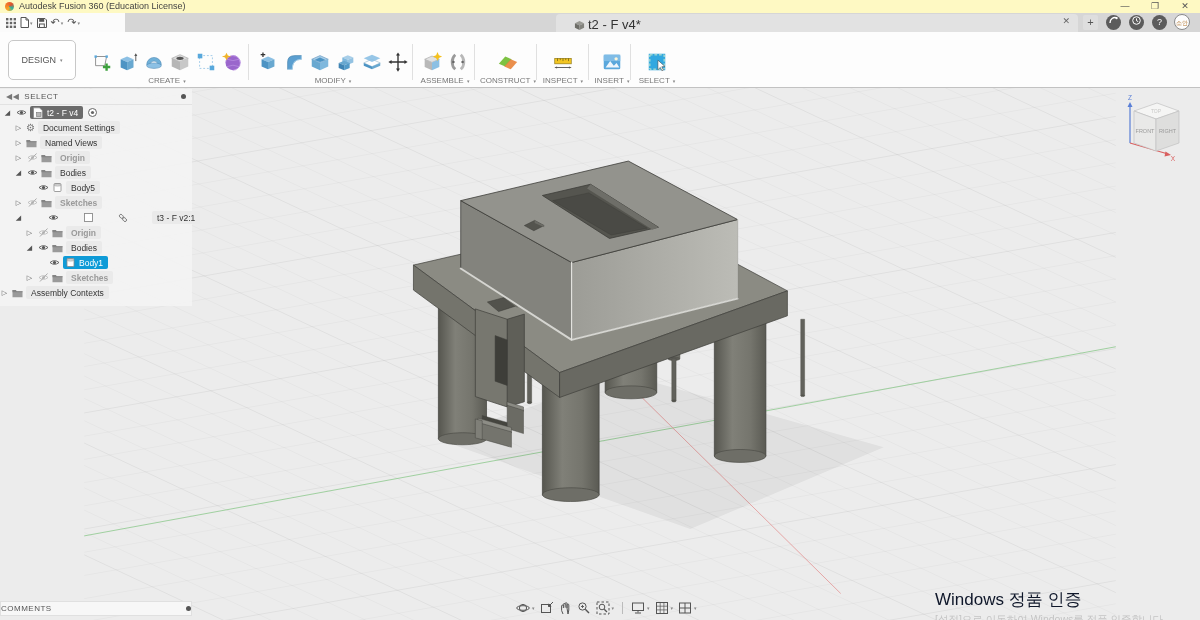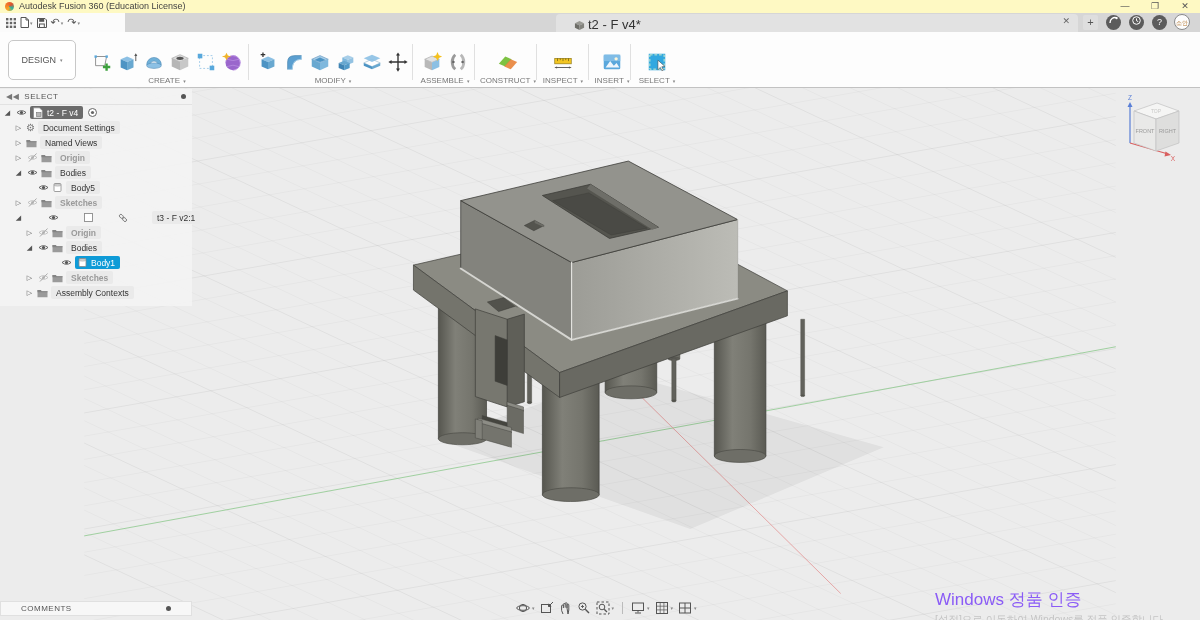--- a/index.html
+++ b/index.html
@@ -70,34 +70,34 @@
   .pill{display:inline-flex;align-items:center;gap:3px;background:#eaeaea;border-radius:2px;
         padding:0 5px;height:13px;white-space:nowrap;}
   .root-pill{background:#6b6b6b;color:#fff;padding-left:2px;}
   .sel-pill{background:#0f9bd7;color:#fff;padding-left:2px;}
   .tico{display:inline-flex;flex:none;}
   .radio{display:inline-flex;flex:none;margin-left:1px;}
 
   
   #comments-panel{position:absolute;left:0;top:513px;width:192px;height:15px;
                   background:rgba(248,248,248,0.95);display:flex;align-items:center;
-                  font-size:8px;color:#555;letter-spacing:.5px;padding:0 20px;box-sizing:border-box;
+                  font-size:8px;color:#555;letter-spacing:.5px;padding:0 0;box-sizing:border-box;
                   border:1px solid #e0e0e0;}
 
   
   #navbar{position:absolute;left:516px;top:511px;height:17px;display:flex;align-items:center;gap:5px;}
   .nav-item{display:inline-flex;align-items:center;gap:1px;}
   .nav-sep{width:1px;height:12px;background:#bbb;margin:0 3px;}
 
   
   #viewcube{position:absolute;left:1118px;top:5px;width:76px;height:76px;}
 
   
   #watermark{position:absolute;left:935px;top:500px;pointer-events:none;}
-  #wm1{font-size:17px;color:#8b5cf6;}
+  #wm1{font-size:17px;color:#0f172a;}
   #wm2{font-size:10.5px;color:#c4c4c4;margin-top:2px;}
 </style>
 </head>
 <body>
 
 <div id="titlebar">
   <span id="fusion-logo"></span>
   <span id="app-title">Autodesk Fusion 360 (Education License)</span>
   <span class="winctl" style="right:60px;">—</span>
   <span class="winctl" style="right:30px;">❐</span>
@@ -729,21 +729,21 @@
           <span class="tico">
             <svg width="11" height="10" viewBox="0 0 11 10">
               <path d="M.5 2 h3.2 l1 1.2 h5.8 v6 h-10z" fill="#9a9a9a"></path>
               <path d="M.5 2 h3.2 l1 1.2 h5.8 v1 h-10z" fill="#848484"></path>
             </svg>
           </span>
           <span class="pill">
             <span>Bodies</span>
           </span>
         </div>
-        <div class="trow" style="padding-left: 48px;">
+        <div class="trow" style="padding-left: 36px;">
           <span class="exp"></span>
           <span class="eye">
             <svg width="11" height="11" viewBox="0 0 11 11">
               <path d="M1 5.5 Q5.5 1.8 10 5.5 Q5.5 9.2 1 5.5Z" fill="#fff" stroke="#555" stroke-width="0.9"></path>
               <circle cx="5.5" cy="5.5" r="1.6" fill="#555"></circle>
             </svg>
           </span>
           <span class="pill sel-pill">
             <span class="tico">
               <svg width="11" height="11" viewBox="0 0 11 11">
@@ -766,21 +766,21 @@
           <span class="tico">
             <svg width="11" height="10" viewBox="0 0 11 10">
               <path d="M.5 2 h3.2 l1 1.2 h5.8 v6 h-10z" fill="#9a9a9a"></path>
               <path d="M.5 2 h3.2 l1 1.2 h5.8 v1 h-10z" fill="#848484"></path>
             </svg>
           </span>
           <span class="pill">
             <span>Sketches</span>
           </span>
         </div>
-        <div class="trow" style="padding-left: 25px;">
+        <div class="trow" style="">
           <span class="exp">▷</span>
           <span class="tico">
             <svg width="11" height="10" viewBox="0 0 11 10">
               <path d="M.5 2 h3.2 l1 1.2 h5.8 v6 h-10z" fill="#9a9a9a"></path>
               <path d="M.5 2 h3.2 l1 1.2 h5.8 v1 h-10z" fill="#848484"></path>
             </svg>
           </span>
           <span class="pill">
             <span>Assembly Contexts</span>
           </span>

